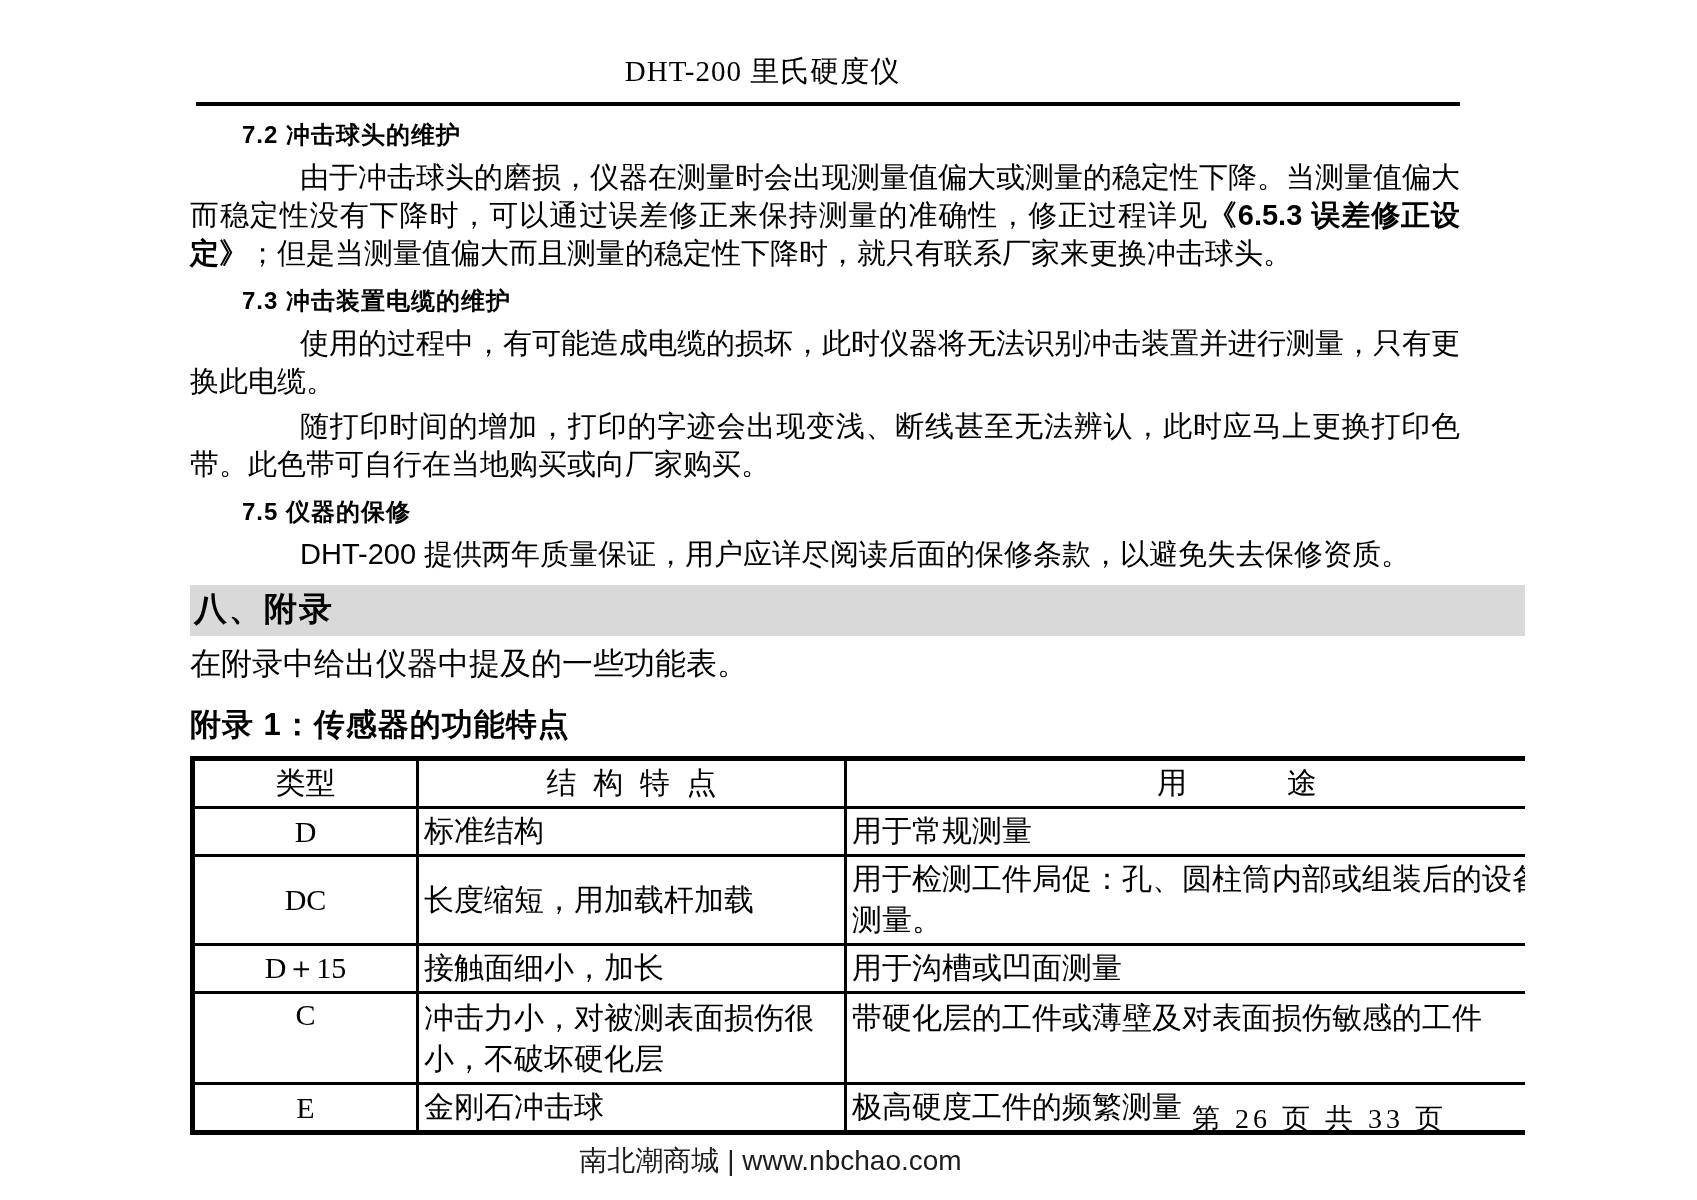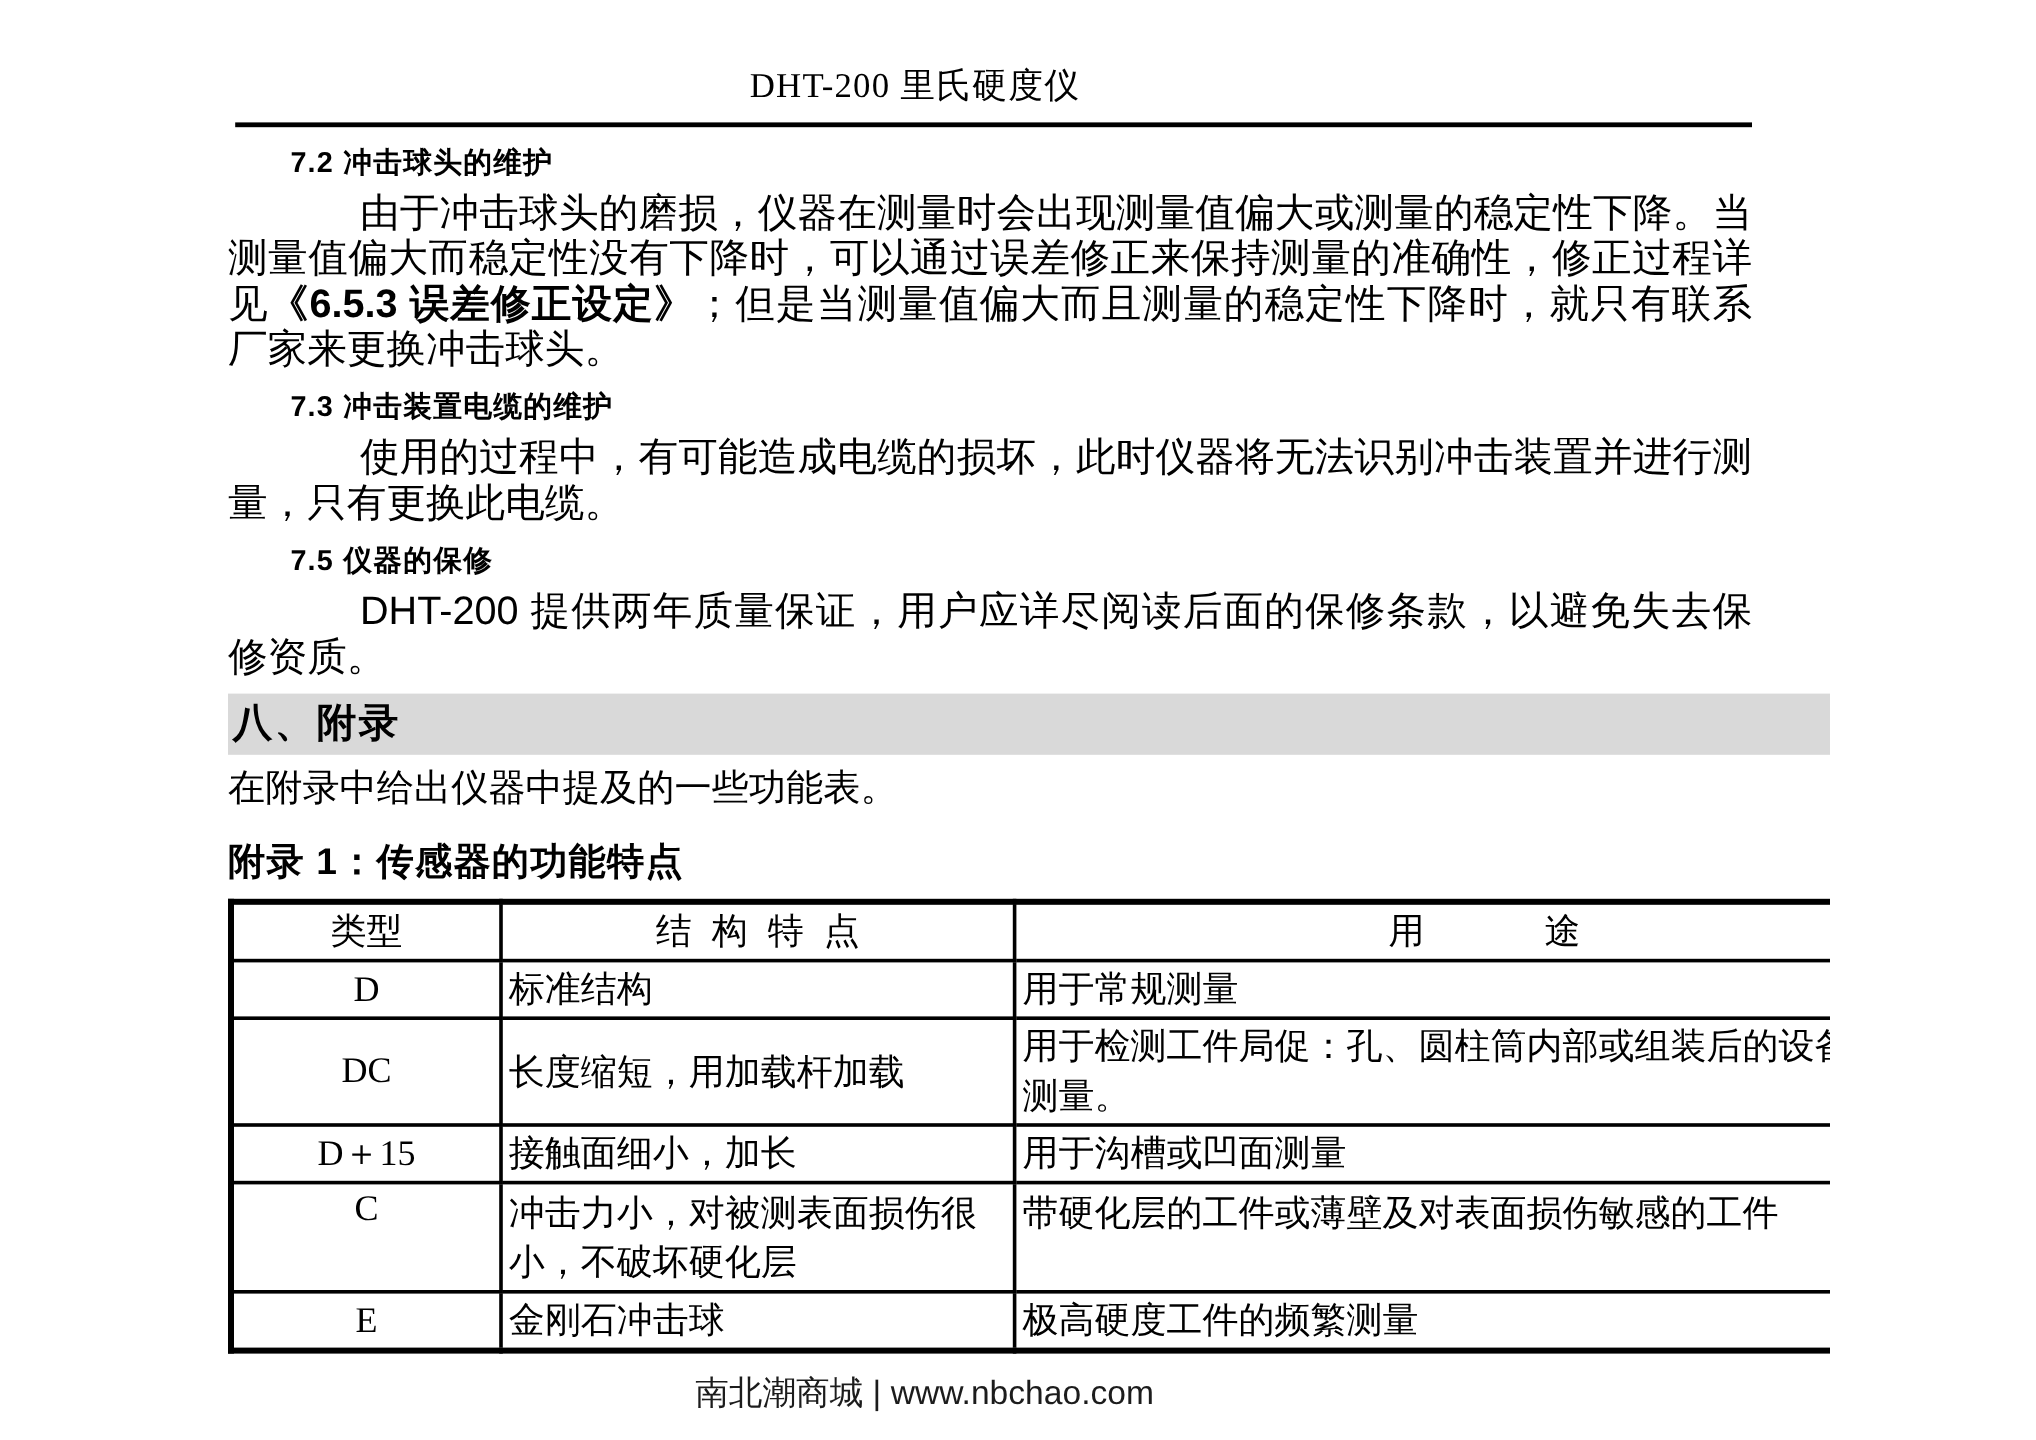--- a/index.html
+++ b/index.html
@@ -24,21 +24,21 @@
     border-top:4px solid #000;
   }
   .content { margin:0 65px 0 190px; }
   .sec-heading {
     font-size:24px;
     font-weight:bold;
     margin:13px 0 0 52px;
     letter-spacing:1px;
   }
   .para {
-    font-size:33px;
+    font-size:29px;
     line-height:38px;
     margin-top:7px;
     text-indent:110px;
     text-align:justify;
   }
   .bold-ref { font-weight:bold; }
   .appendix-bar {
     margin-top:12px;
     width:1427px;
     background:#d9d9d9;
@@ -107,20 +107,21 @@
   <div class="header-rule"></div>
 
   <div class="content">
 
     <div class="sec-heading">7.2 冲击球头的维护</div>
     <p class="para"><span>由于冲击球头的磨损，仪器在测量时会出现测量值偏大或测量的稳定性下降。当测量值偏大而稳定性没有下降时，可以通过误差修正来保持测量的准确性，修正过程详见</span><span class="bold-ref">《6.5.3 误差修正设定》</span><span>；但是当测量值偏大而且测量的稳定性下降时，就只有联系厂家来更换冲击球头。</span></p>
 
     <div class="sec-heading">7.3 冲击装置电缆的维护</div>
     <p class="para">使用的过程中，有可能造成电缆的损坏，此时仪器将无法识别冲击装置并进行测量，只有更换此电缆。</p>
 
+    <p class="para">随打印时间的增加，打印的字迹会出现变浅、断线甚至无法辨认，此时应马上更换打印色带。此色带可自行在当地购买或向厂家购买。</p>
 
     <div class="sec-heading">7.5 仪器的保修</div>
     <p class="para">DHT-200 提供两年质量保证，用户应详尽阅读后面的保修条款，以避免失去保修资质。</p>
 
     <div class="appendix-bar">
       <span>八、附录</span>
     </div>
 
     <div class="plain-line">在附录中给出仪器中提及的一些功能表。</div>
     <div class="table-title">附录 1：传感器的功能特点</div>
@@ -161,15 +162,16 @@
         <td class="c-type">E</td>
         <td>金刚石冲击球</td>
         <td>极高硬度工件的频繁测量</td>
       </tr>
 
     </tbody>
       </table>
 
   </div>
 
+  <div class="page-num">第 26 页 共 33 页</div>
   <div class="watermark">南北潮商城 | www.nbchao.com</div>
 
 </div>
 
 </body></html>

